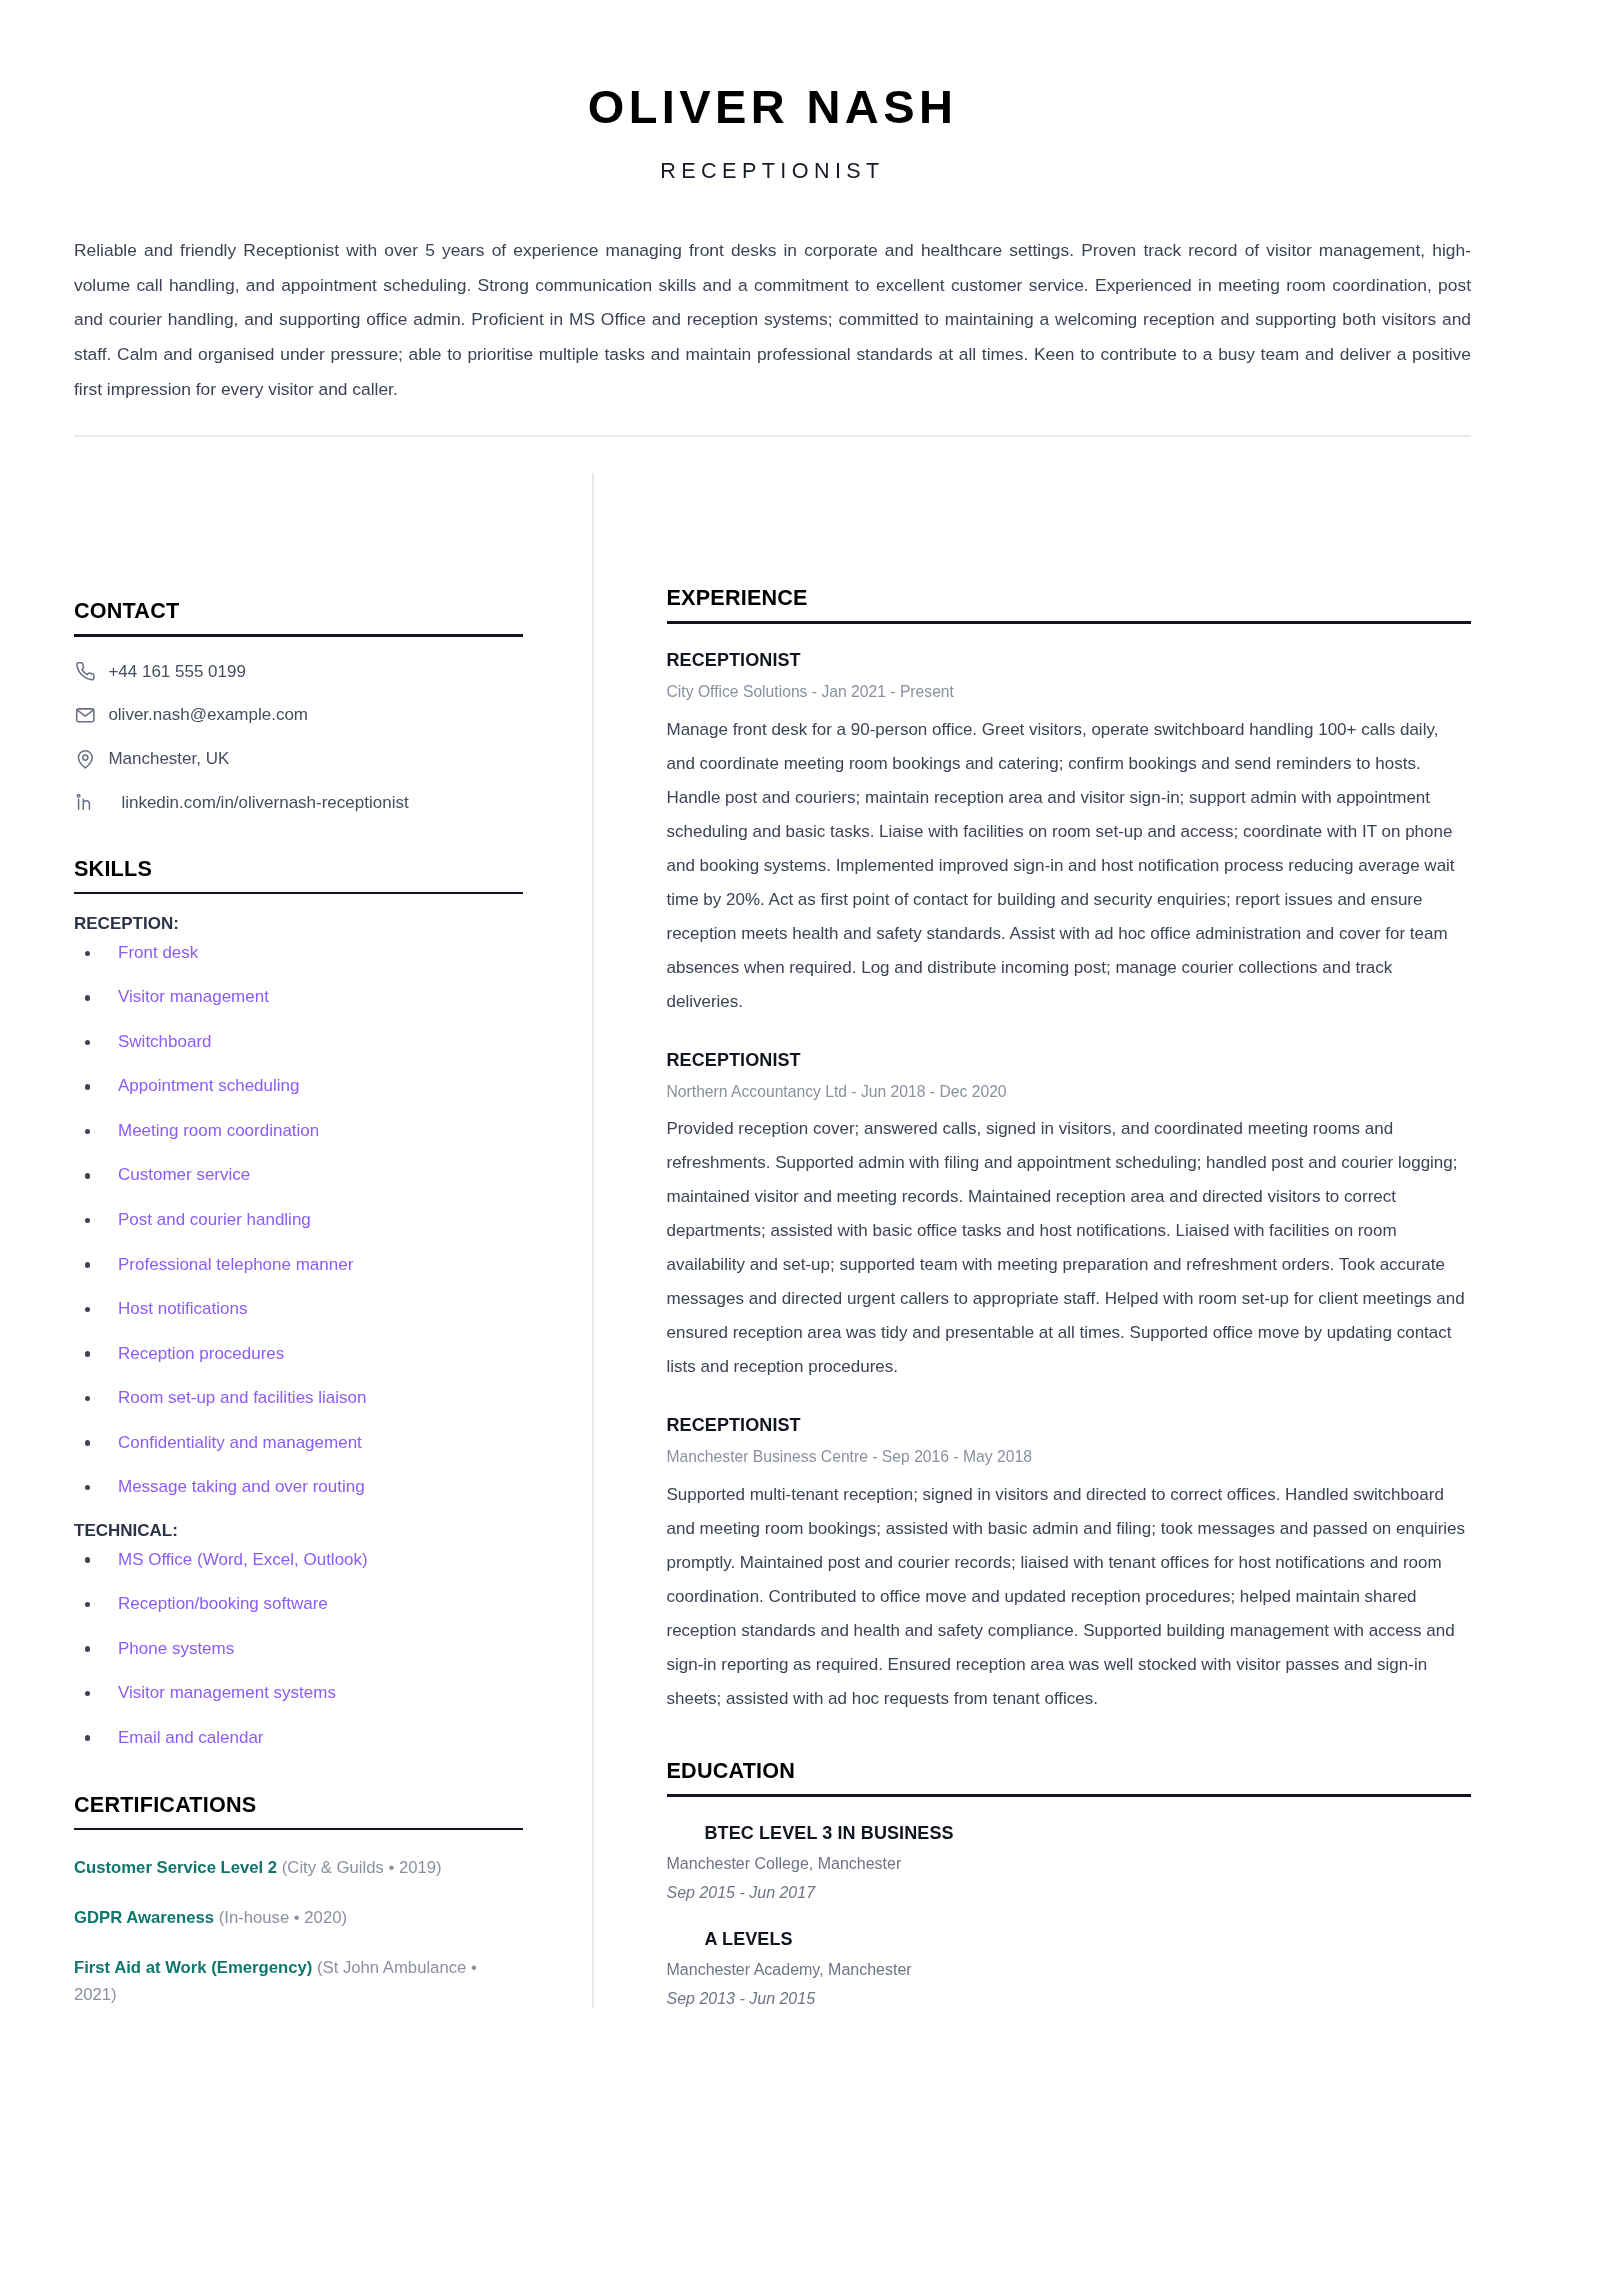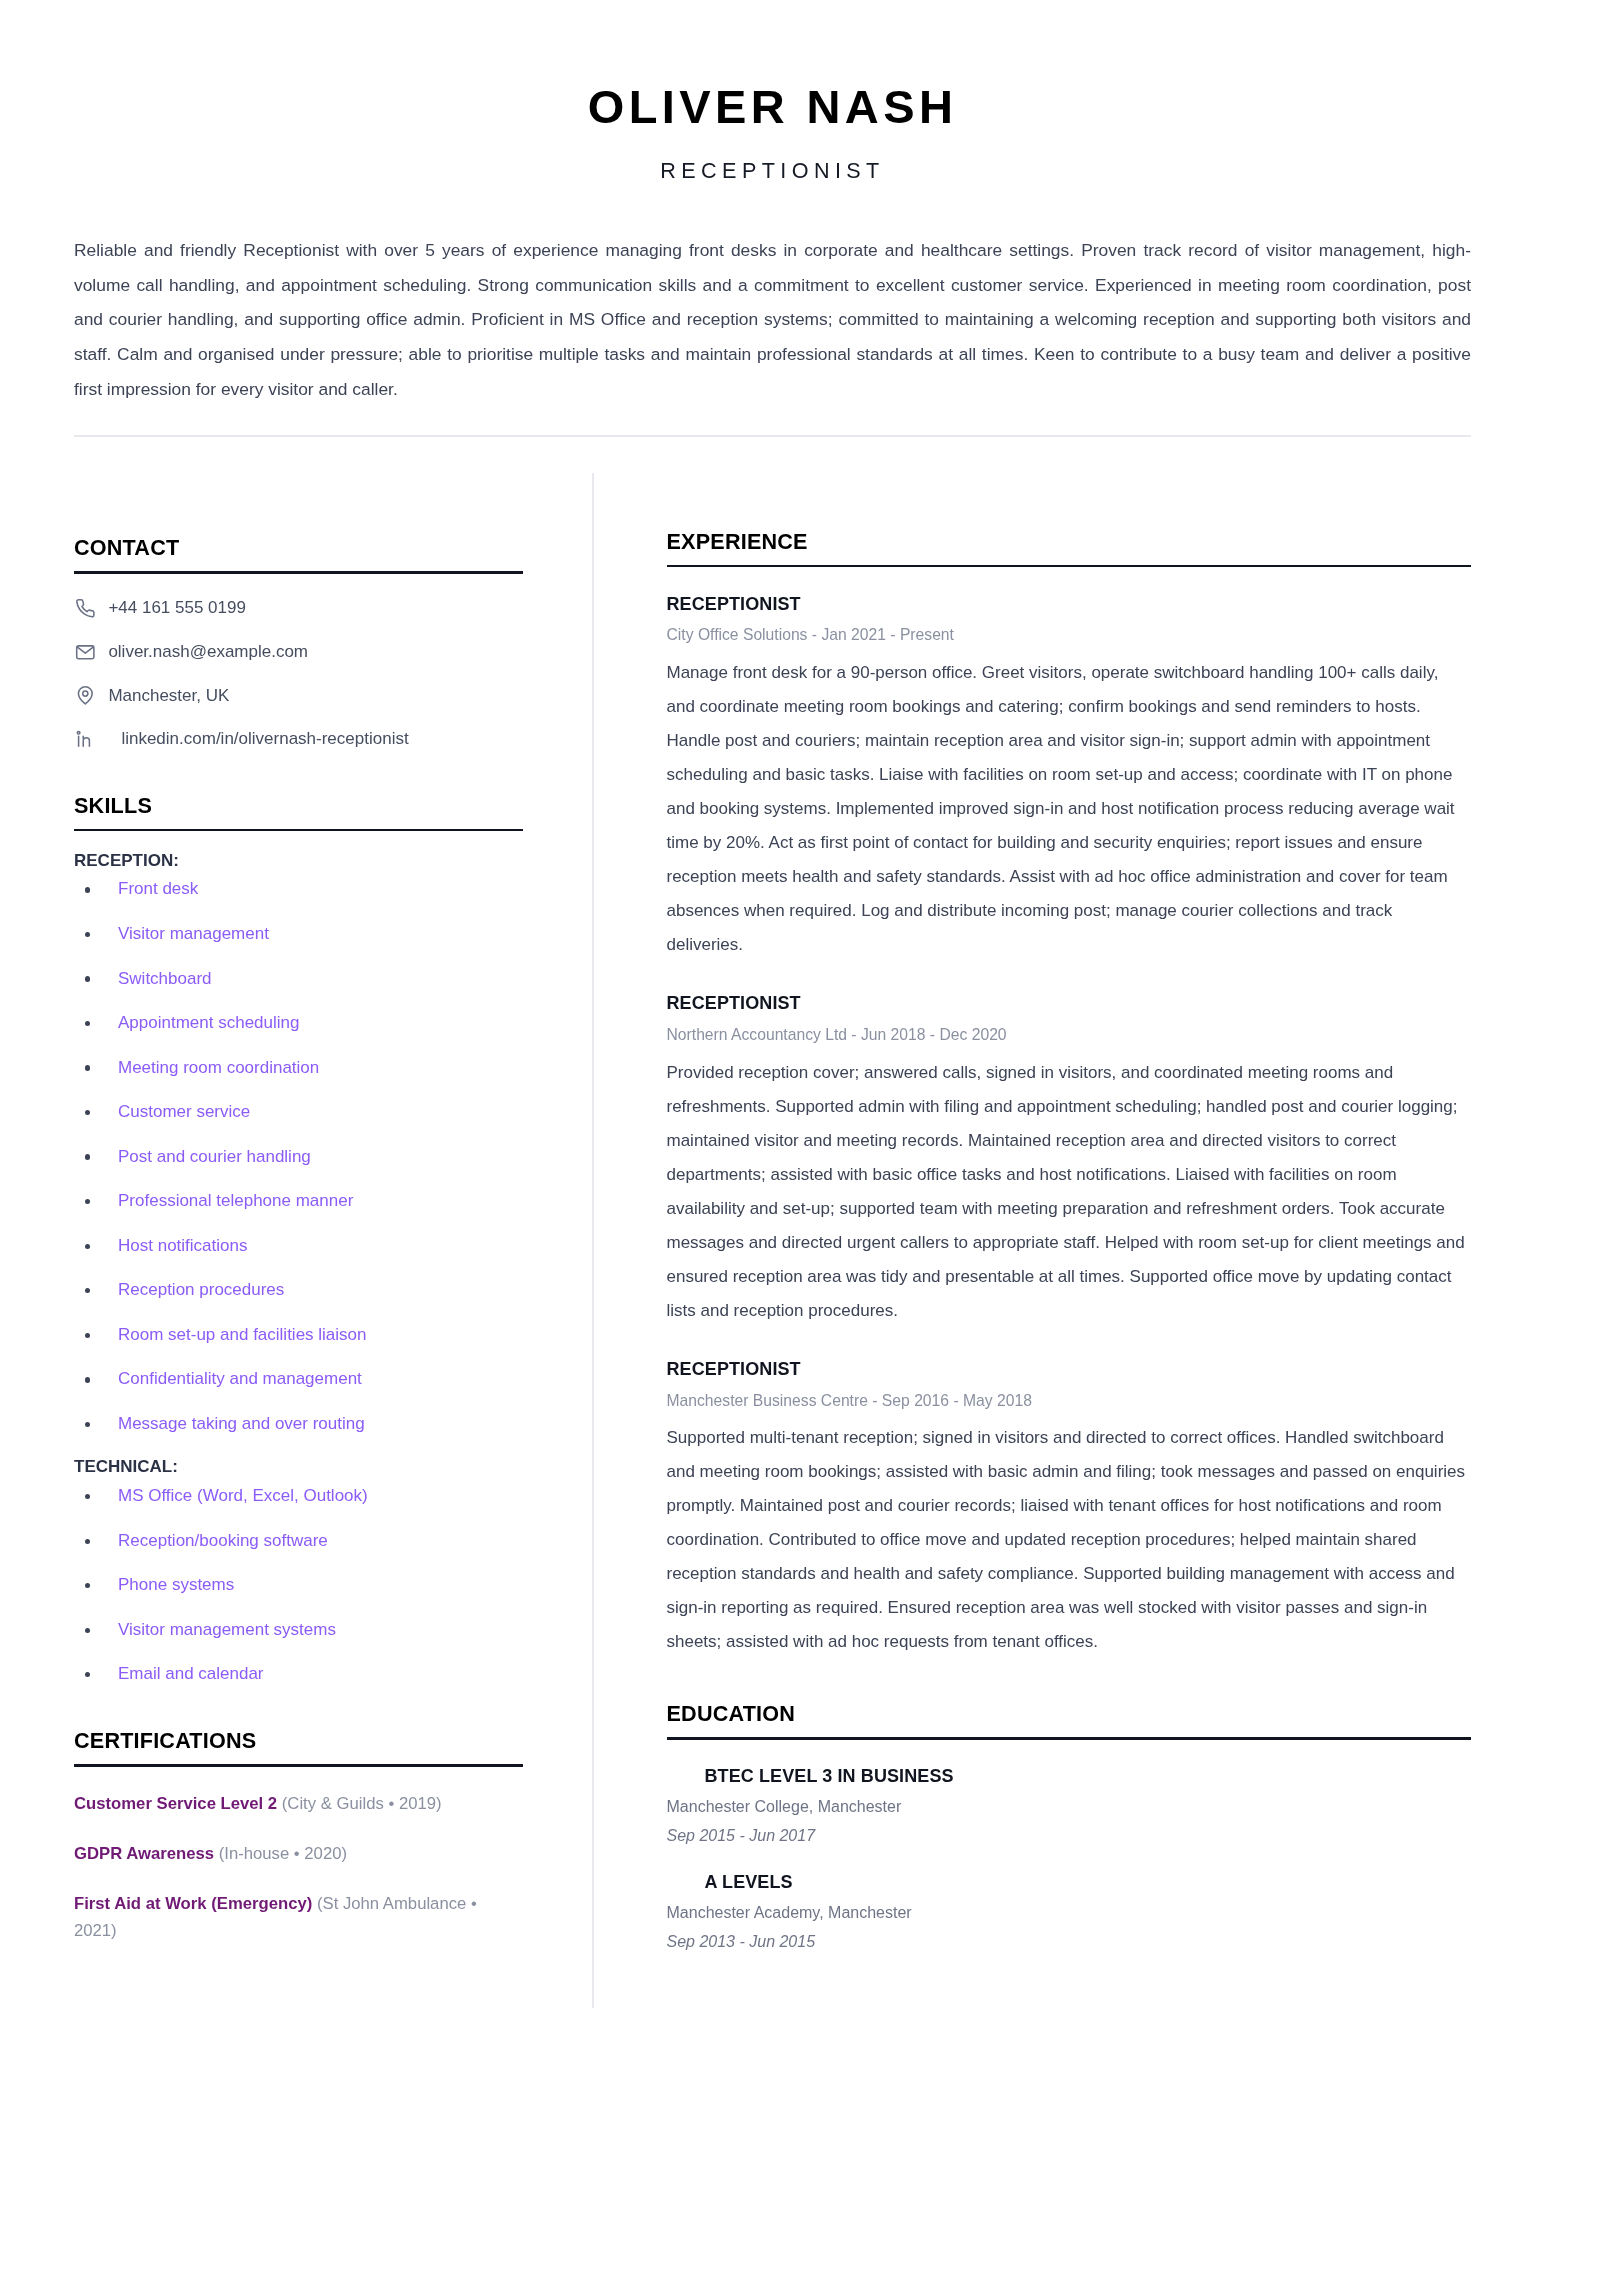--- a/index.html
+++ b/index.html
@@ -55,21 +55,21 @@
   .hrule {
     margin-top: 28.4px;
     height: 1.5px;
     background: #e7e9ec;
     width: 100%;
   }
 
   
   .columns {
     display: flex;
-    align-items: center;
+    align-items: flex-end;
     margin-top: 36px;
   }
 
   .col-left {
     width: 478px;
     flex: 0 0 478px;
     padding-right: 29px;
   }
 
   .divider {
@@ -162,21 +162,21 @@
 
   
   .cert-list { margin-top: 23.5px; }
   .cert-item {
     font-size: 16.7px;
     line-height: 1.62;
     margin-bottom: 23px;
     color: #3c4355;
   }
   .cert-item:last-child { margin-bottom: 0; }
-  .cert-name { font-weight: bold; color: #701a75; }
+  .cert-name { font-weight: bold; color: #0f766e; }
   .cert-meta { color: #8a90a0; }
 
   
   .exp-list { margin-top: 26.5px; }
   .exp-item { margin-bottom: 31px; }
   .exp-item:last-child { margin-bottom: 0; }
   .exp-role {
     font-size: 18px;
     font-weight: bold;
     color: #11151f;

